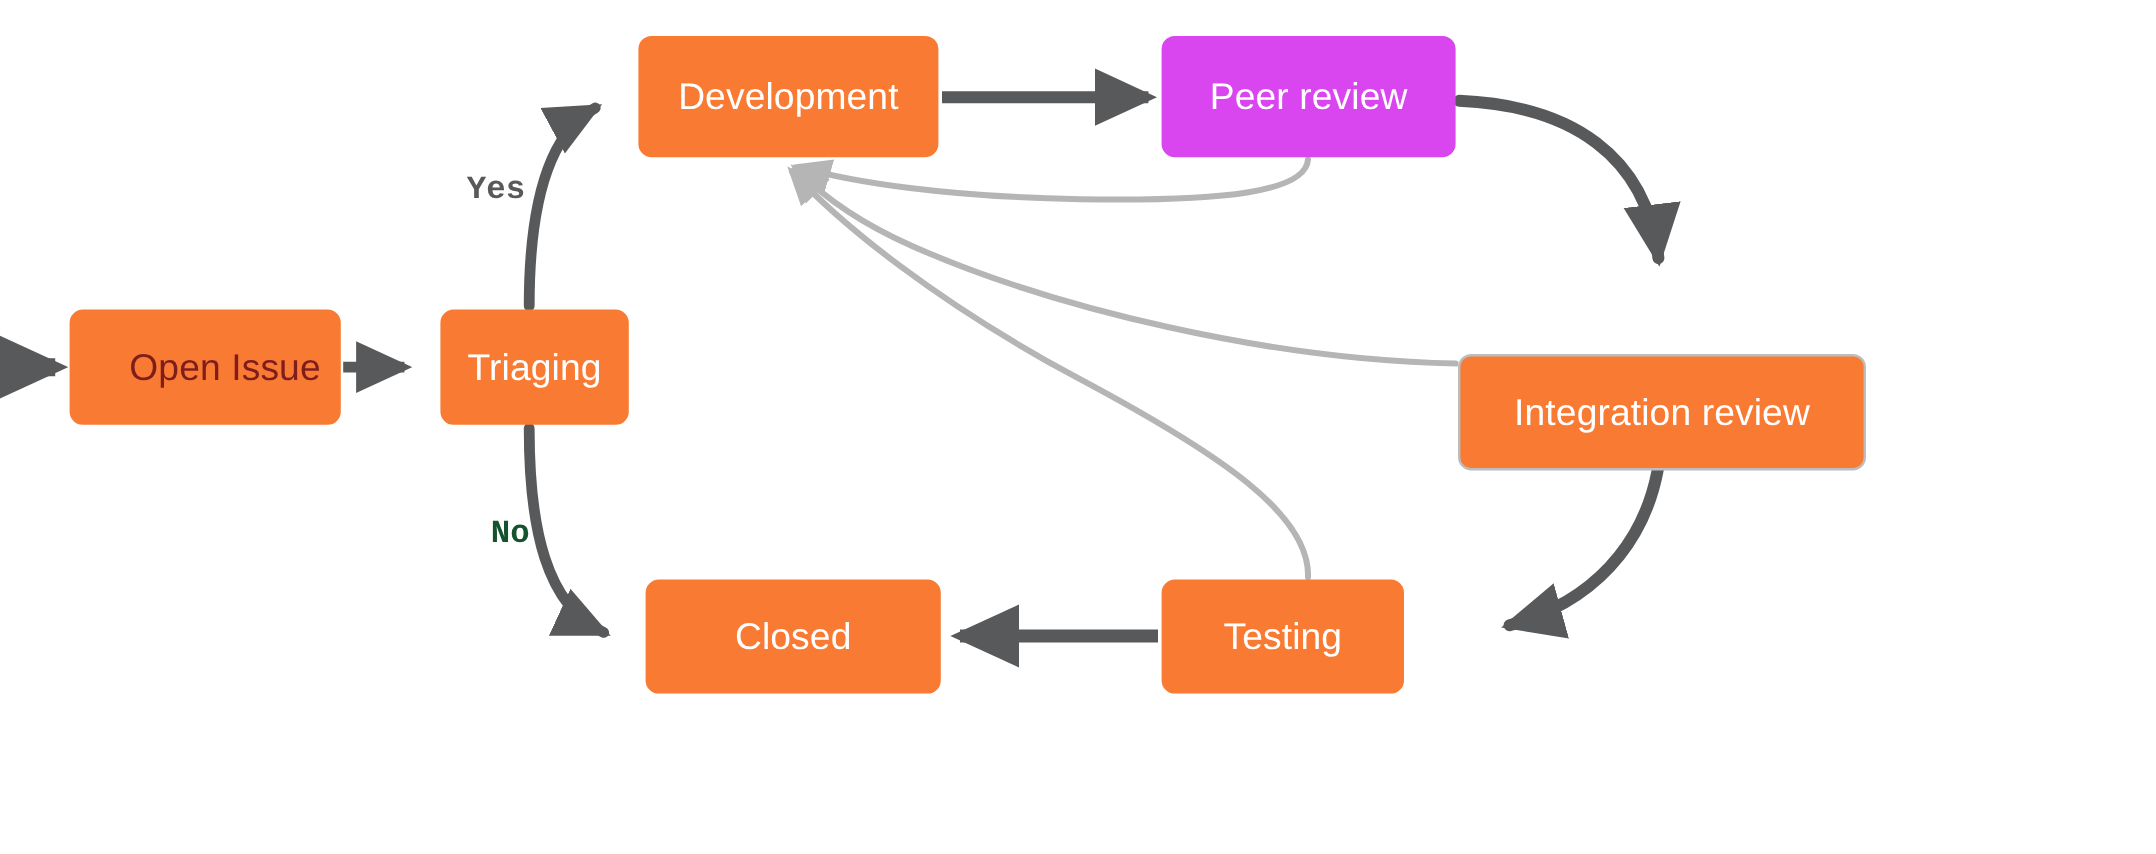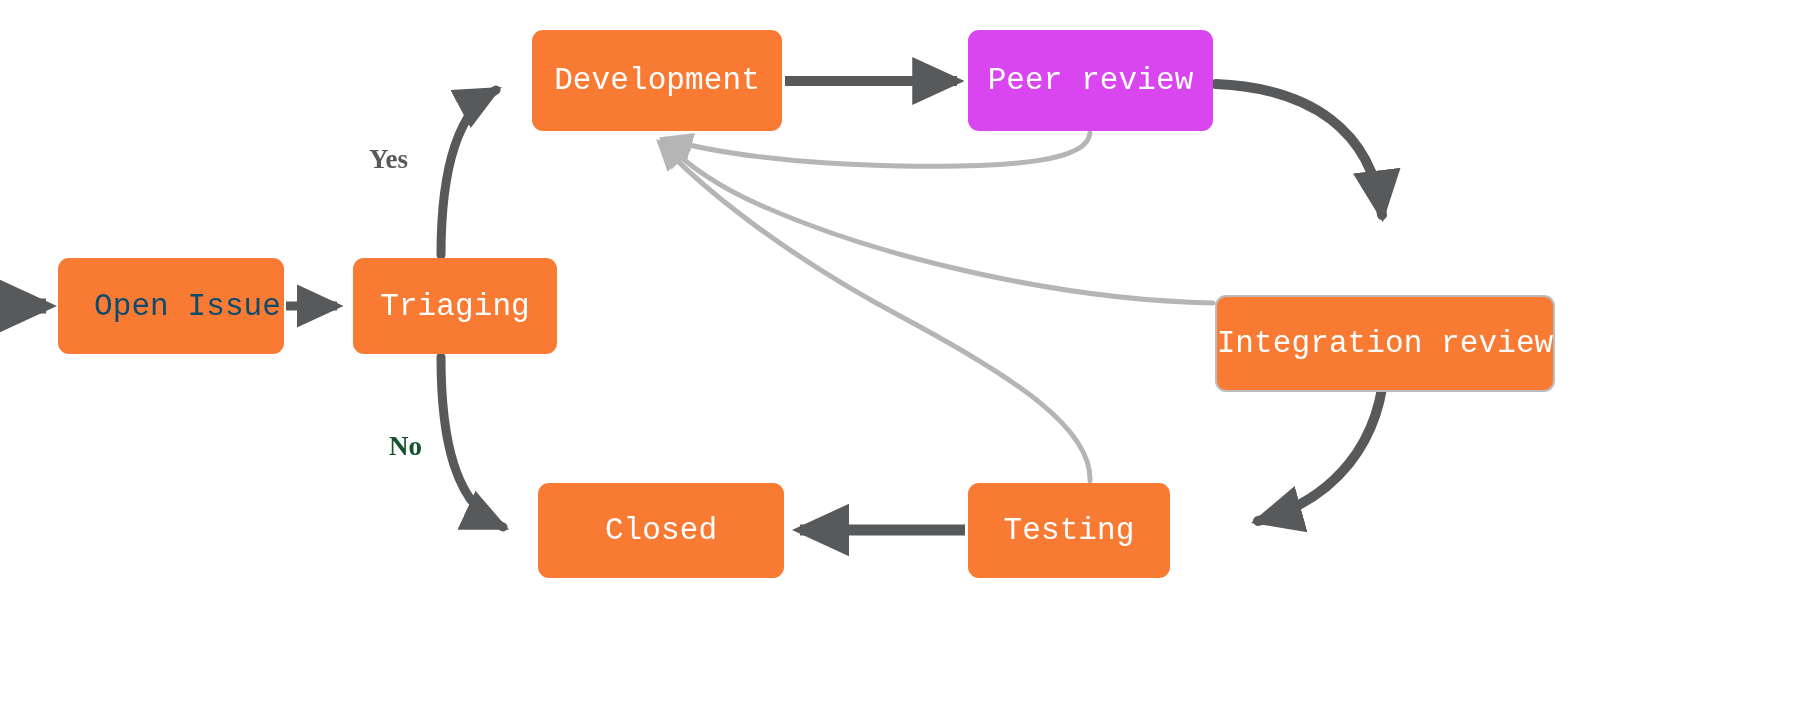--- a/index.html
+++ b/index.html
@@ -27,41 +27,42 @@
     pointer-events: none;
   }
   .node {
     position: absolute;
     box-sizing: border-box;
     display: flex;
     align-items: center;
     justify-content: center;
     border-radius: 11px;
     color: #ffffff;
-    font-family: Liberation Mono, monospace;
+    font-family: Liberation Sans, sans-serif;
     font-size: 31px;
     font-weight: 400;
     line-height: 1;
     letter-spacing: 0.1px;
     white-space: nowrap;
     user-select: none;
   }
   .node-label {
     display: block;
     padding: 0 4px;
   }
   .edge-label {
     position: absolute;
-    font-family: Liberation Serif, serif;
+    font-family: Liberation Mono, monospace;
     font-size: 27px;
     font-weight: bold;
     color: #58595b;
     white-space: nowrap;
     user-select: none;
     line-height: 1;
+    margin-left: 20px;
   }
 </style>
 </head>
 <body>
 
 <div id="stage" style="width: 1797px; height: 712px; background: rgb(255, 255, 255);">
 
   <svg id="edge-layer" viewBox="0 0 1797 712">
     <defs>
       <marker id="arrow-dark" viewBox="0 0 10 10" refX="8.6" refY="5" markerWidth="5.2" markerHeight="5.2" orient="auto-start-reverse">
@@ -110,24 +111,24 @@
 
     <g>
       <path d="M 1213 303 C 1060 300 880 258 760 205 C 710 183 680 158 663 141" fill="none" stroke="#b5b5b5" stroke-width="5" stroke-linecap="round" marker-end="url(#arrow-light)"></path>
     </g>
 
     <g>
       <path d="M 1090 481 C 1092 430 1020 380 900 316 C 780 252 700 186 660 143" fill="none" stroke="#b5b5b5" stroke-width="5" stroke-linecap="round" marker-end="url(#arrow-light)"></path>
     </g>
   </svg>
 
-  <div class="node" style="left: 58px; top: 258px; width: 226px; height: 96px; background: rgb(249, 123, 51); color: #0c4a6e; padding-left: 33px;">
+  <div class="node" style="left: 58px; top: 258px; width: 226px; height: 96px; background: rgb(249, 123, 51); color: #7f1d1d; padding-left: 33px;">
     <span class="node-label">Open Issue</span>
   </div>
-  <div class="node" style="left: 353px; top: 258px; width: 204px; height: 96px; background: rgb(249, 123, 51); color: rgb(255, 255, 255);">
+  <div class="node" style="left: 367px; top: 258px; width: 157px; height: 96px; background: rgb(249, 123, 51); color: rgb(255, 255, 255);">
     <span class="node-label">Triaging</span>
   </div>
   <div class="node" style="left: 532px; top: 30px; width: 250px; height: 101px; background: rgb(249, 123, 51); color: rgb(255, 255, 255);">
     <span class="node-label">Development</span>
   </div>
   <div class="node" style="left: 968px; top: 30px; width: 245px; height: 101px; background: #d946ef; color: rgb(255, 255, 255);">
     <span class="node-label">Peer review</span>
   </div>
   <div class="node" style="left: 1215px; top: 257px; width: 340px; height: 97px; background: rgb(249, 123, 51); color: rgb(255, 255, 255); border: 2px solid rgb(189, 189, 189); margin-top: 38px;">
     <span class="node-label">Integration review</span>

